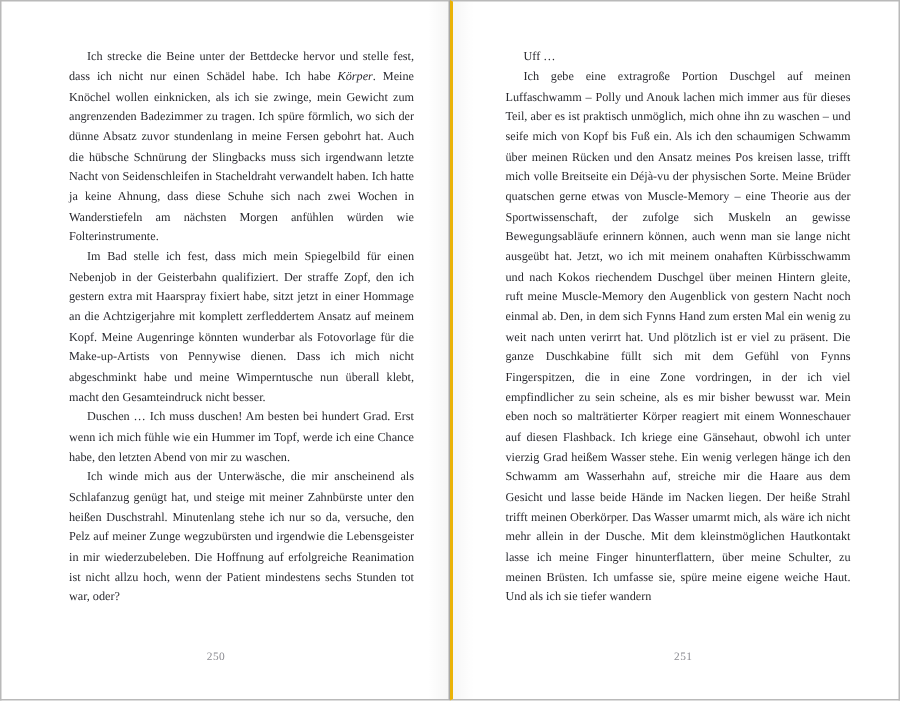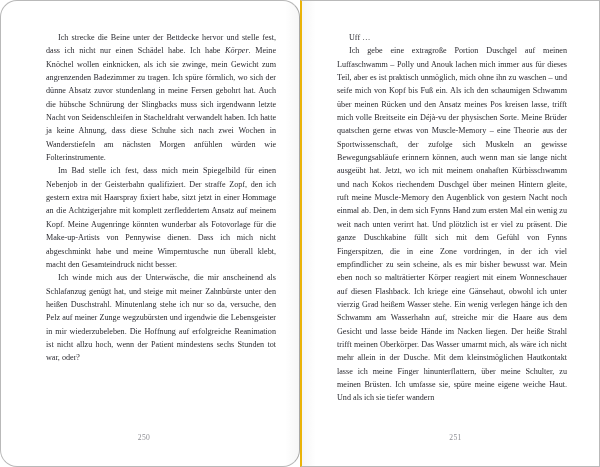--- a/index.html
+++ b/index.html
@@ -27,21 +27,21 @@
   .page {
     position: relative;
     width: 300px;
     height: 467px;
     box-sizing: border-box;
     background: #ffffff;
     border: 1px solid #b9b9b9;
     overflow: hidden;
   }
 
-  .page-left  { border-right: 1px solid #a8a8a8; border-radius: 17px; }
+  .page-left  { border-right: 1px solid #a8a8a8; }
   .page-right { border-left: 2px solid #eab308; }
 
   
   .page-left::after {
     content: "";
     position: absolute;
     top: 0; right: 0; bottom: 0;
     width: 14px;
     background: linear-gradient(to right, rgba(0,0,0,0) 0%, rgba(0,0,0,0.035) 100%);
     pointer-events: none;
@@ -92,20 +92,21 @@
 </style>
 </head>
 <body>
 
 <div class="book-spread">
 
   <div class="page page-left">
     <div class="text-block">
       <p class="para"><span>Ich strecke die Beine unter der Bettdecke hervor und stelle fest, dass ich nicht nur einen Schädel habe. Ich habe </span><span class="it">Körper</span><span>. Meine Knöchel wollen einknicken, als ich sie zwinge, mein Gewicht zum angrenzenden Badezimmer zu tragen. Ich spüre förmlich, wo sich der dünne Absatz zuvor stundenlang in meine Fersen gebohrt hat. Auch die hübsche Schnürung der Slingbacks muss sich irgendwann letzte Nacht von Seidenschleifen in Stacheldraht verwandelt haben. Ich hatte ja keine Ahnung, dass diese Schuhe sich nach zwei Wochen in Wanderstiefeln am nächsten Morgen anfühlen würden wie Folterinstrumente.</span></p>
       <p class="para">Im Bad stelle ich fest, dass mich mein Spiegelbild für einen Nebenjob in der Geisterbahn qualifiziert. Der straffe Zopf, den ich gestern extra mit Haarspray fixiert habe, sitzt jetzt in einer Hommage an die Achtzigerjahre mit komplett zerfleddertem Ansatz auf meinem Kopf. Meine Augenringe könnten wunderbar als Fotovorlage für die Make-up-Artists von Pennywise dienen. Dass ich mich nicht abgeschminkt habe und meine Wimperntusche nun überall klebt, macht den Gesamteindruck nicht besser.</p>
+      <p class="para">Duschen … Ich muss duschen! Am besten bei hundert Grad. Erst wenn ich mich fühle wie ein Hummer im Topf, werde ich eine Chance habe, den letzten Abend von mir zu waschen.</p>
       <p class="para">Ich winde mich aus der Unterwäsche, die mir anscheinend als Schlafanzug genügt hat, und steige mit meiner Zahnbürste unter den heißen Duschstrahl. Minutenlang stehe ich nur so da, versuche, den Pelz auf meiner Zunge wegzubürsten und irgendwie die Lebensgeister in mir wiederzubeleben. Die Hoffnung auf erfolgreiche Reanimation ist nicht allzu hoch, wenn der Patient mindestens sechs Stunden tot war, oder?</p>
     </div>
     <div class="folio">250</div>
   </div>
 
   <div class="page page-right">
     <div class="text-block">
       <p class="para">Uff …</p>
       <p class="para">Ich gebe eine extragroße Portion Duschgel auf meinen Luffaschwamm – Polly und Anouk lachen mich immer aus für dieses Teil, aber es ist praktisch unmöglich, mich ohne ihn zu waschen – und seife mich von Kopf bis Fuß ein. Als ich den schaumigen Schwamm über meinen Rücken und den Ansatz meines Pos kreisen lasse, trifft mich volle Breitseite ein Déjà-vu der physischen Sorte. Meine Brüder quatschen gerne etwas von Muscle-Memory – eine Theorie aus der Sportwissenschaft, der zufolge sich Muskeln an gewisse Bewegungsabläufe erinnern können, auch wenn man sie lange nicht ausgeübt hat. Jetzt, wo ich mit meinem onahaften Kürbisschwamm und nach Kokos riechendem Duschgel über meinen Hintern gleite, ruft meine Muscle-Memory den Augenblick von gestern Nacht noch einmal ab. Den, in dem sich Fynns Hand zum ersten Mal ein wenig zu weit nach unten verirrt hat. Und plötzlich ist er viel zu präsent. Die ganze Duschkabine füllt sich mit dem Gefühl von Fynns Fingerspitzen, die in eine Zone vordringen, in der ich viel empfindlicher zu sein scheine, als es mir bisher bewusst war. Mein eben noch so malträtierter Körper reagiert mit einem Wonneschauer auf diesen Flashback. Ich kriege eine Gänsehaut, obwohl ich unter vierzig Grad heißem Wasser stehe. Ein wenig verlegen hänge ich den Schwamm am Wasserhahn auf, streiche mir die Haare aus dem Gesicht und lasse beide Hände im Nacken liegen. Der heiße Strahl trifft meinen Oberkörper. Das Wasser umarmt mich, als wäre ich nicht mehr allein in der Dusche. Mit dem kleinstmöglichen Hautkontakt lasse ich meine Finger hinunterflattern, über meine Schulter, zu meinen Brüsten. Ich umfasse sie, spüre meine eigene weiche Haut. Und als ich sie tiefer wandern</p>
     </div>

